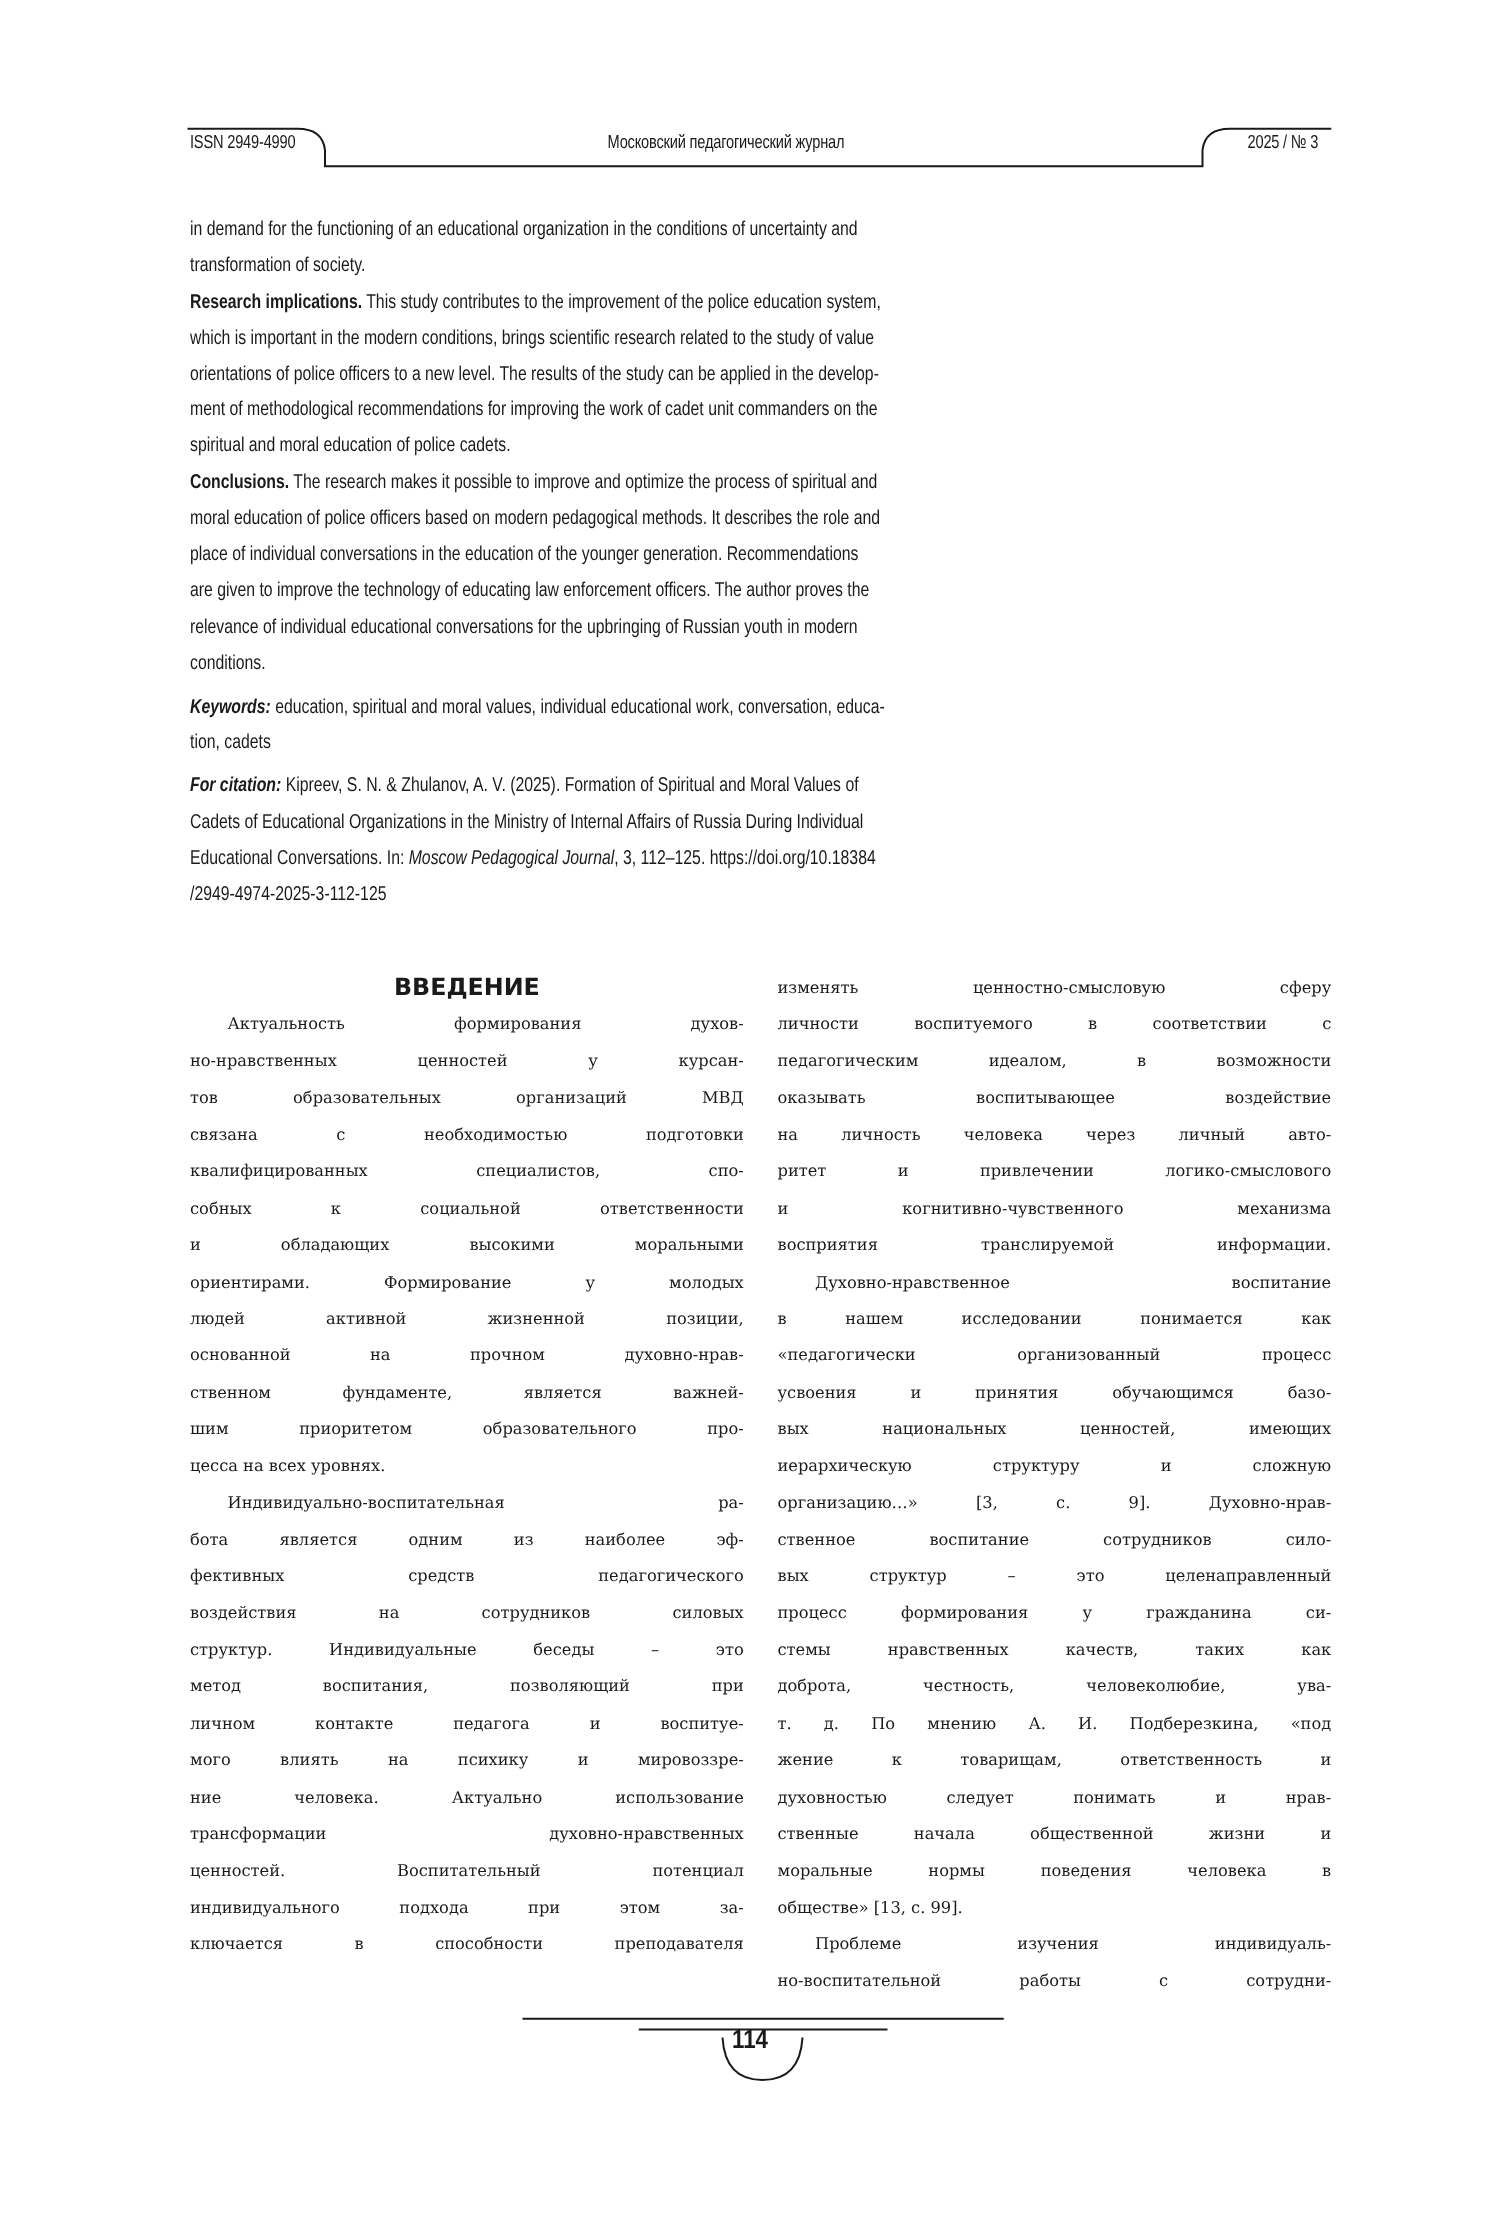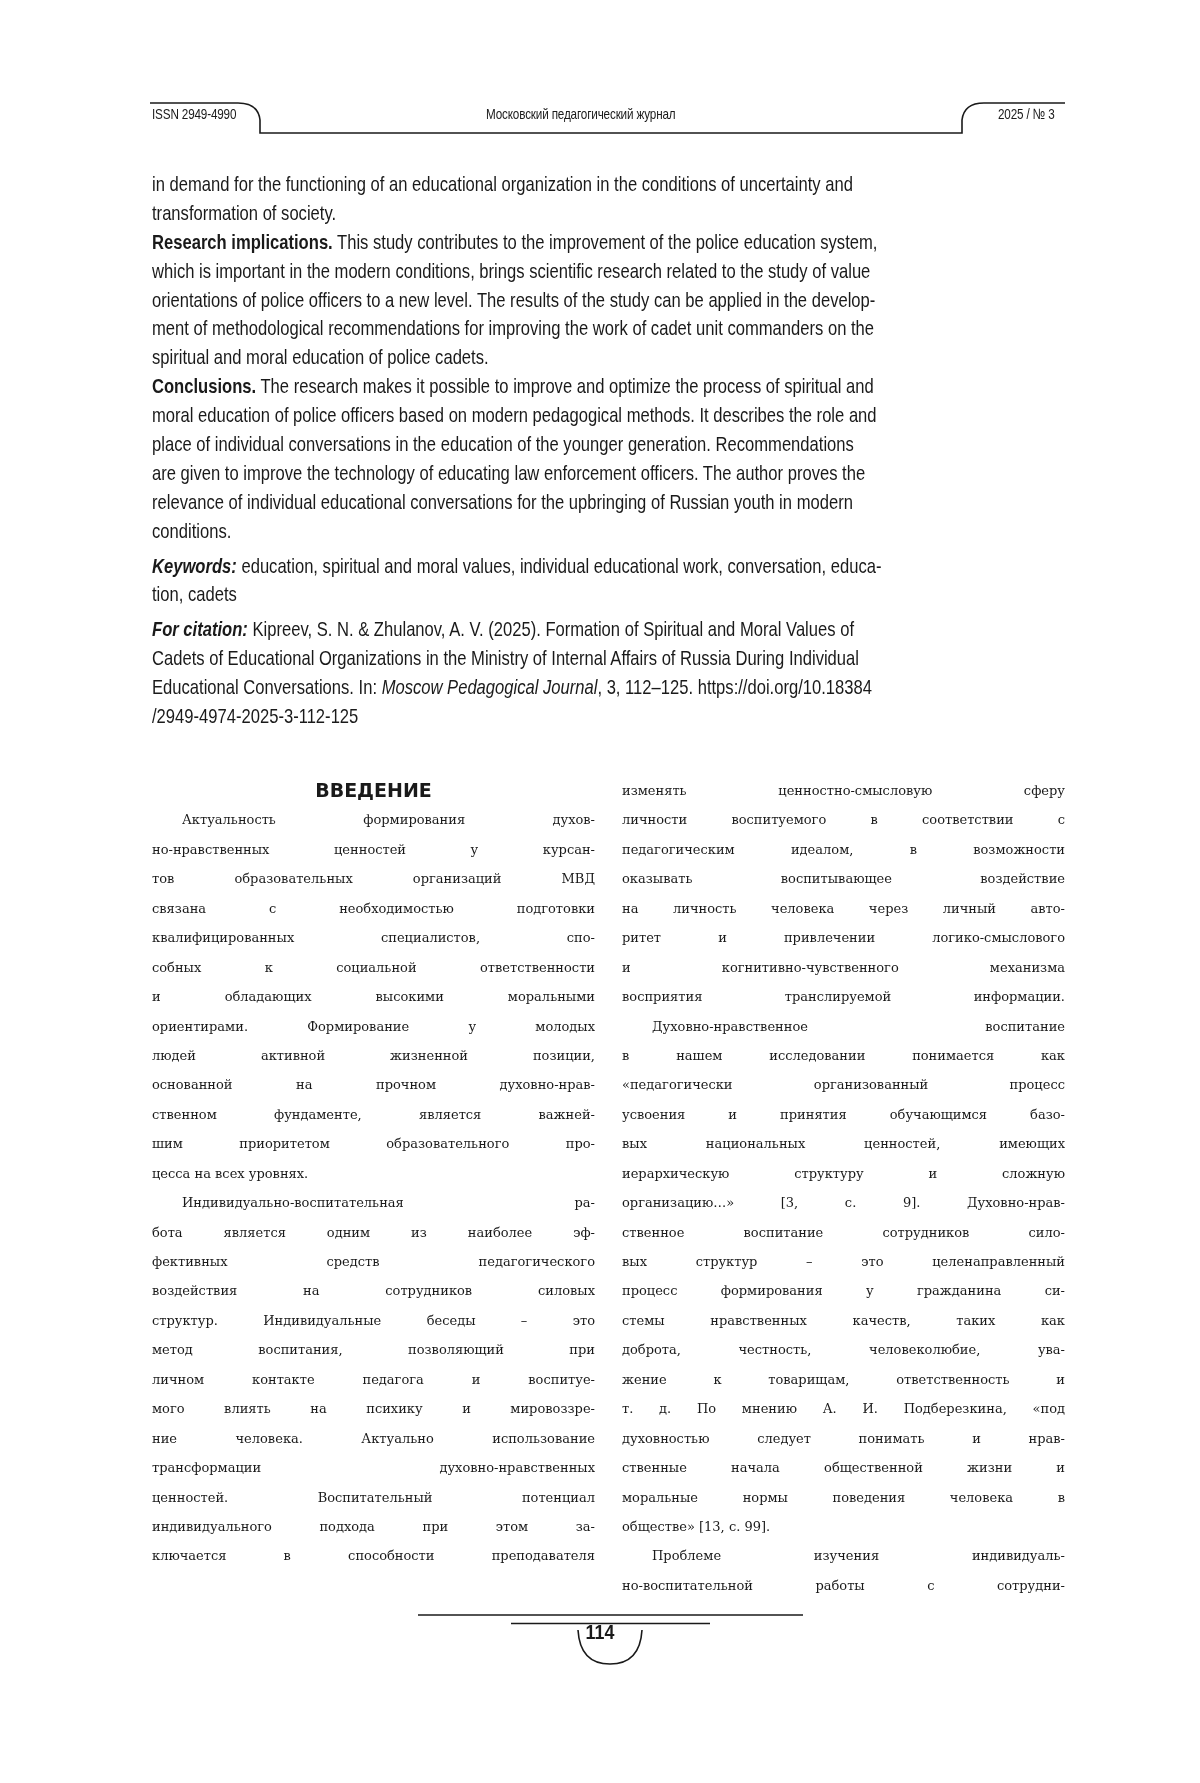--- a/index.html
+++ b/index.html
@@ -9,21 +9,21 @@
   
   .hdr-svg { position: absolute; left: 0; top: 0; width: 1200px; height: 160px; }
   .hdr-text { position: absolute; top: 105px; font-family: "Liberation Sans", sans-serif; font-size: 15px;
               transform: scaleX(0.78); transform-origin: left center; white-space: nowrap; color: #1a1a1a; letter-spacing: -0.2px; }
   #issn { left: 152px; }
   #journal { left: 486px; }
   #issue { left: 998px; }
 
   
   .abs { position: absolute; left: 152px; top: 170px; width: 913px; font-family: "Liberation Sans", sans-serif; }
-  .abs .line { height: 28.9px; line-height: 28.9px; font-size: 21px; white-space: nowrap; overflow: visible; }
+  .abs .line { height: 28.9px; line-height: 28.9px; font-size: 16px; white-space: nowrap; overflow: visible; }
   .abs .inner { display: inline-block; transform-origin: left center; }
   .abs b { font-weight: bold; }
   .abs i { font-style: italic; }
   .abs .gap { height: 6px; }
 
   
   .col { position: absolute; top: 776px; width: 443px; font-family: "DejaVu Serif", "Liberation Serif", serif; }
   .col-left { left: 152px; }
   .col-right { left: 622px; }
   .col .line { height: 29.45px; line-height: 29.45px; font-size: 13px; white-space: nowrap; }
@@ -119,22 +119,22 @@
       <div class="line j">«педагогически организованный процесс</div>
       <div class="line j">усвоения и принятия обучающимся базо-</div>
       <div class="line j">вых национальных ценностей, имеющих</div>
       <div class="line j">иерархическую структуру и сложную</div>
       <div class="line j">организацию…» [3, с. 9]. Духовно-нрав-</div>
       <div class="line j">ственное воспитание сотрудников сило-</div>
       <div class="line j">вых структур – это целенаправленный</div>
       <div class="line j">процесс формирования у гражданина си-</div>
       <div class="line j">стемы нравственных качеств, таких как</div>
       <div class="line j">доброта, честность, человеколюбие, ува-</div>
+      <div class="line j">т. д. По мнению А. И. Подберезкина, «под</div>
       <div class="line j">жение к товарищам, ответственность и</div>
-      <div class="line j">т. д. По мнению А. И. Подберезкина, «под</div>
       <div class="line j">духовностью следует понимать и нрав-</div>
       <div class="line j">ственные начала общественной жизни и</div>
       <div class="line j">моральные нормы поведения человека в</div>
       <div class="line">обществе» [13, с. 99].</div>
       <div class="line j indent">Проблеме изучения индивидуаль-</div>
       <div class="line j">но-воспитательной работы с сотрудни-</div>
     </div>
 
   <svg class="ftr-svg" viewBox="0 1590 1200 100">
     <line x1="418" y1="1615" x2="803" y2="1615" stroke="#1a1a1a" stroke-width="1.6"></line>

